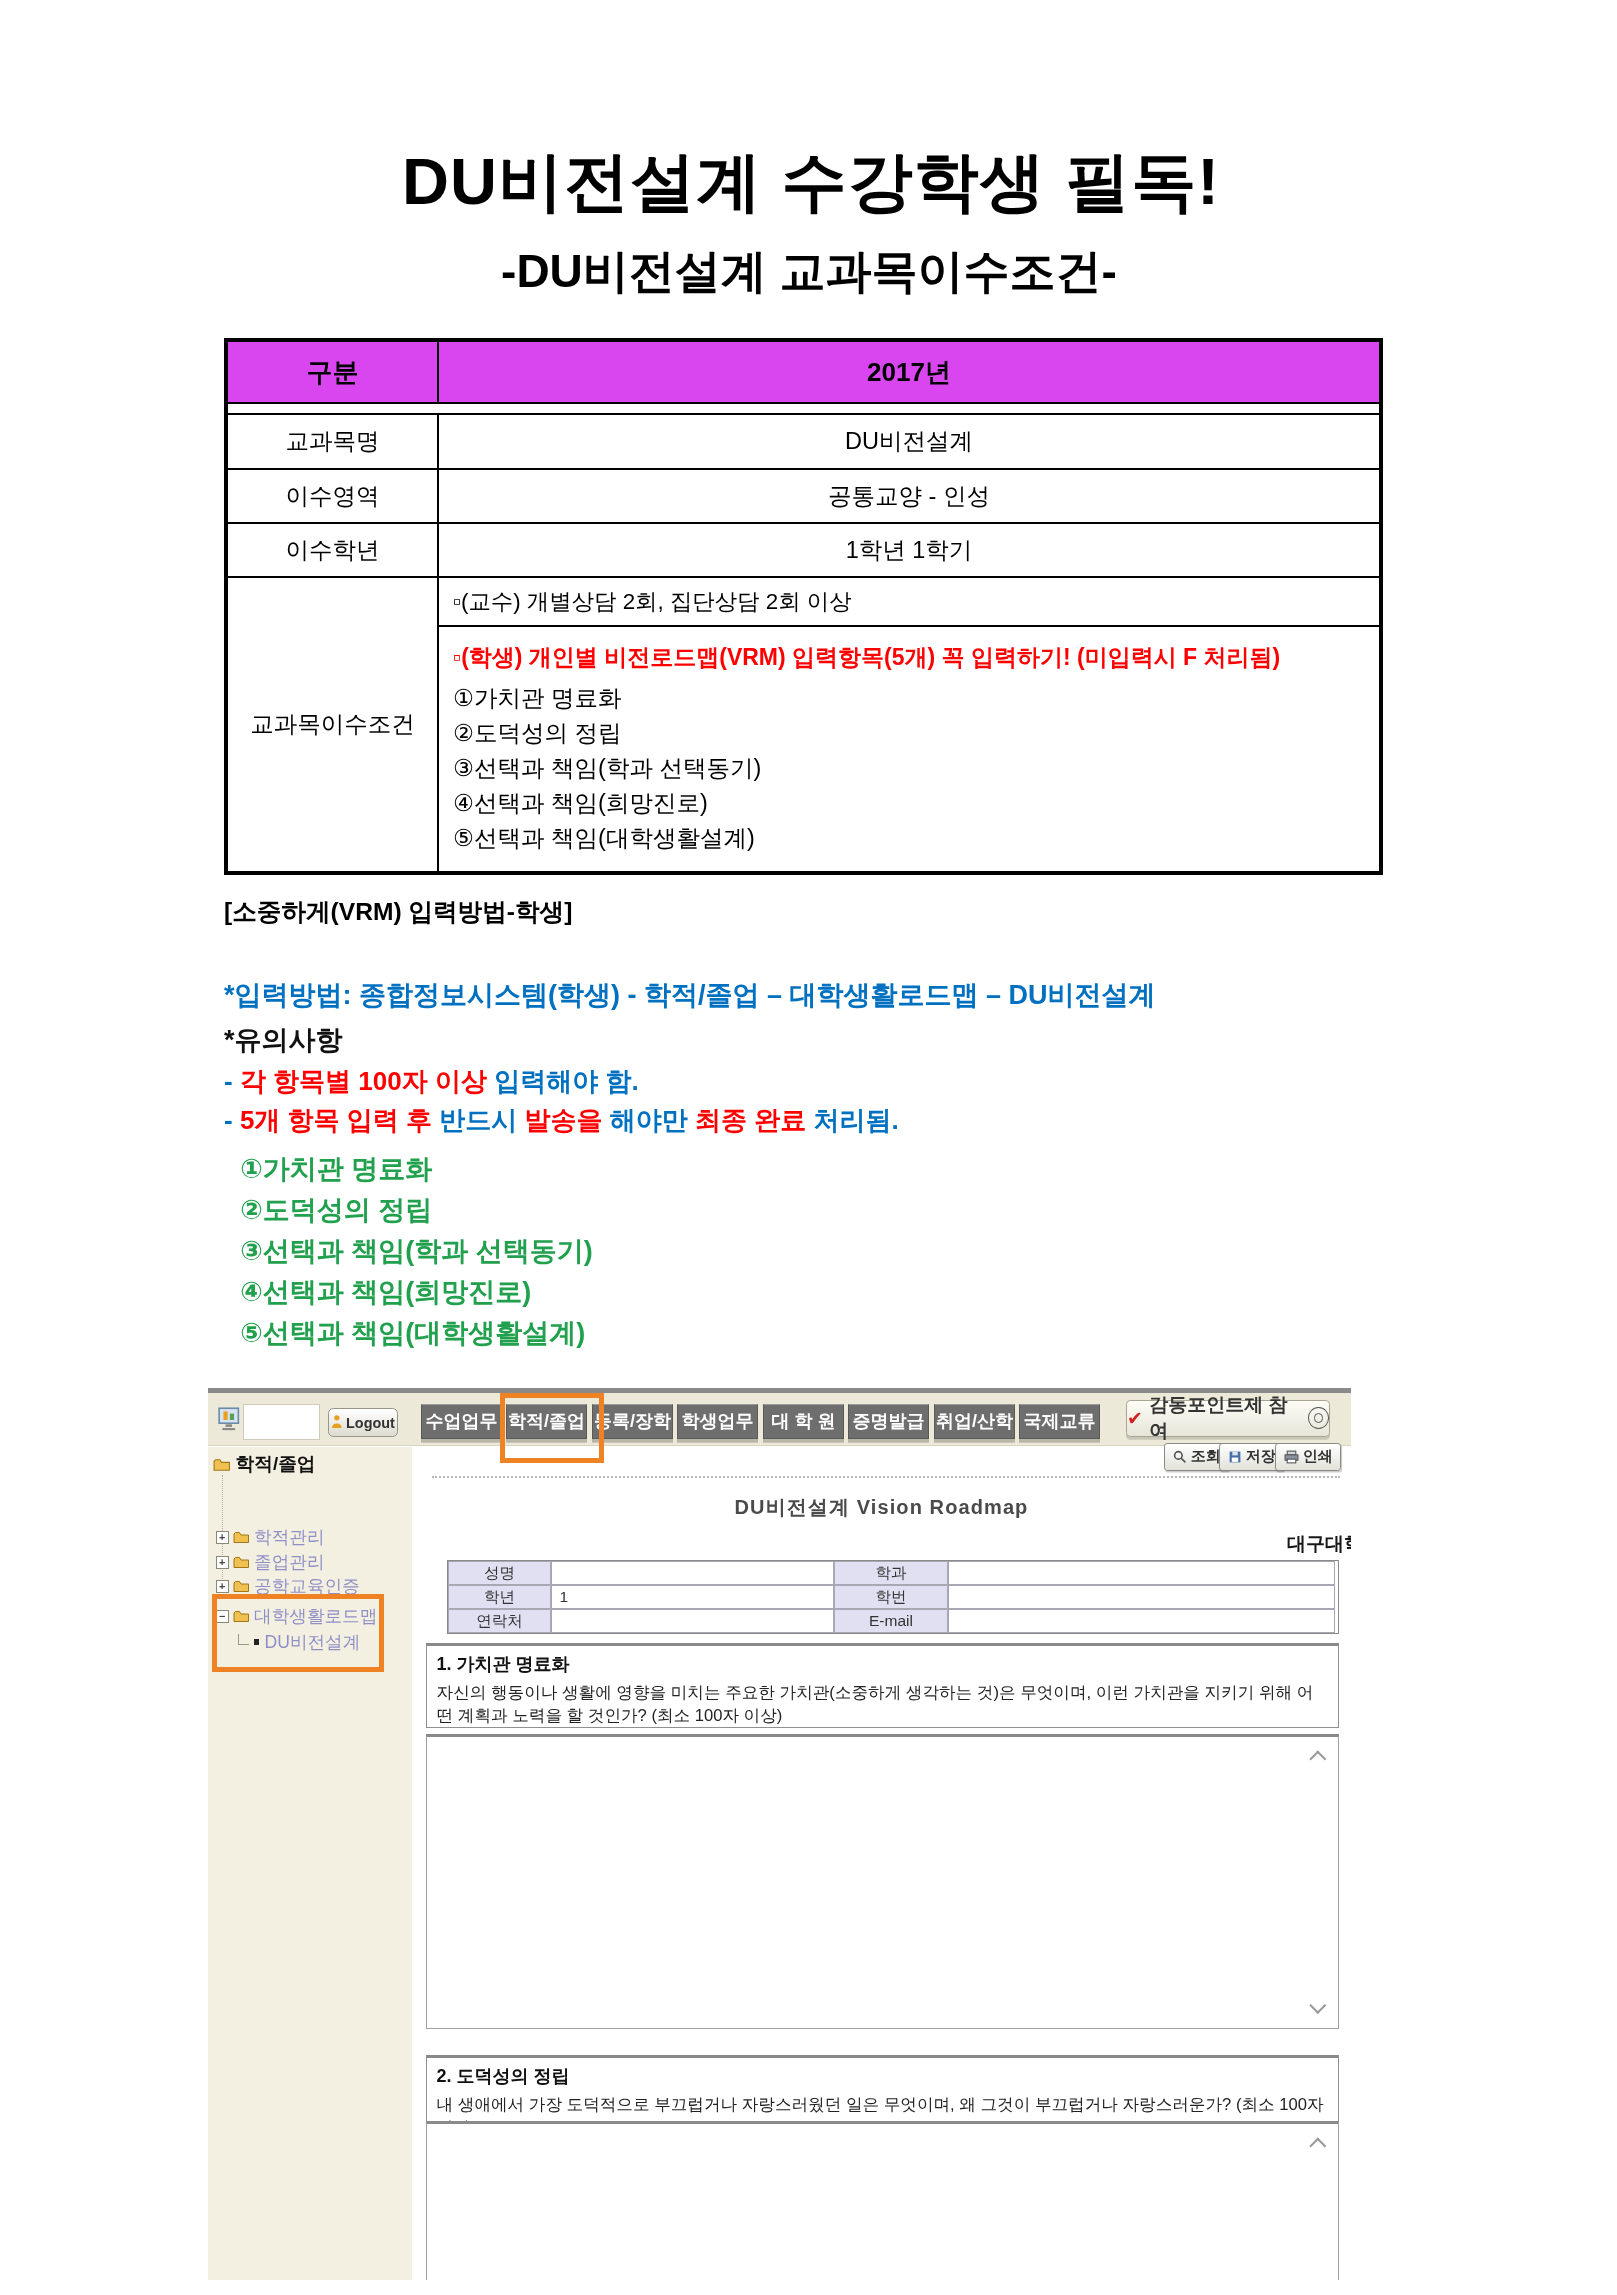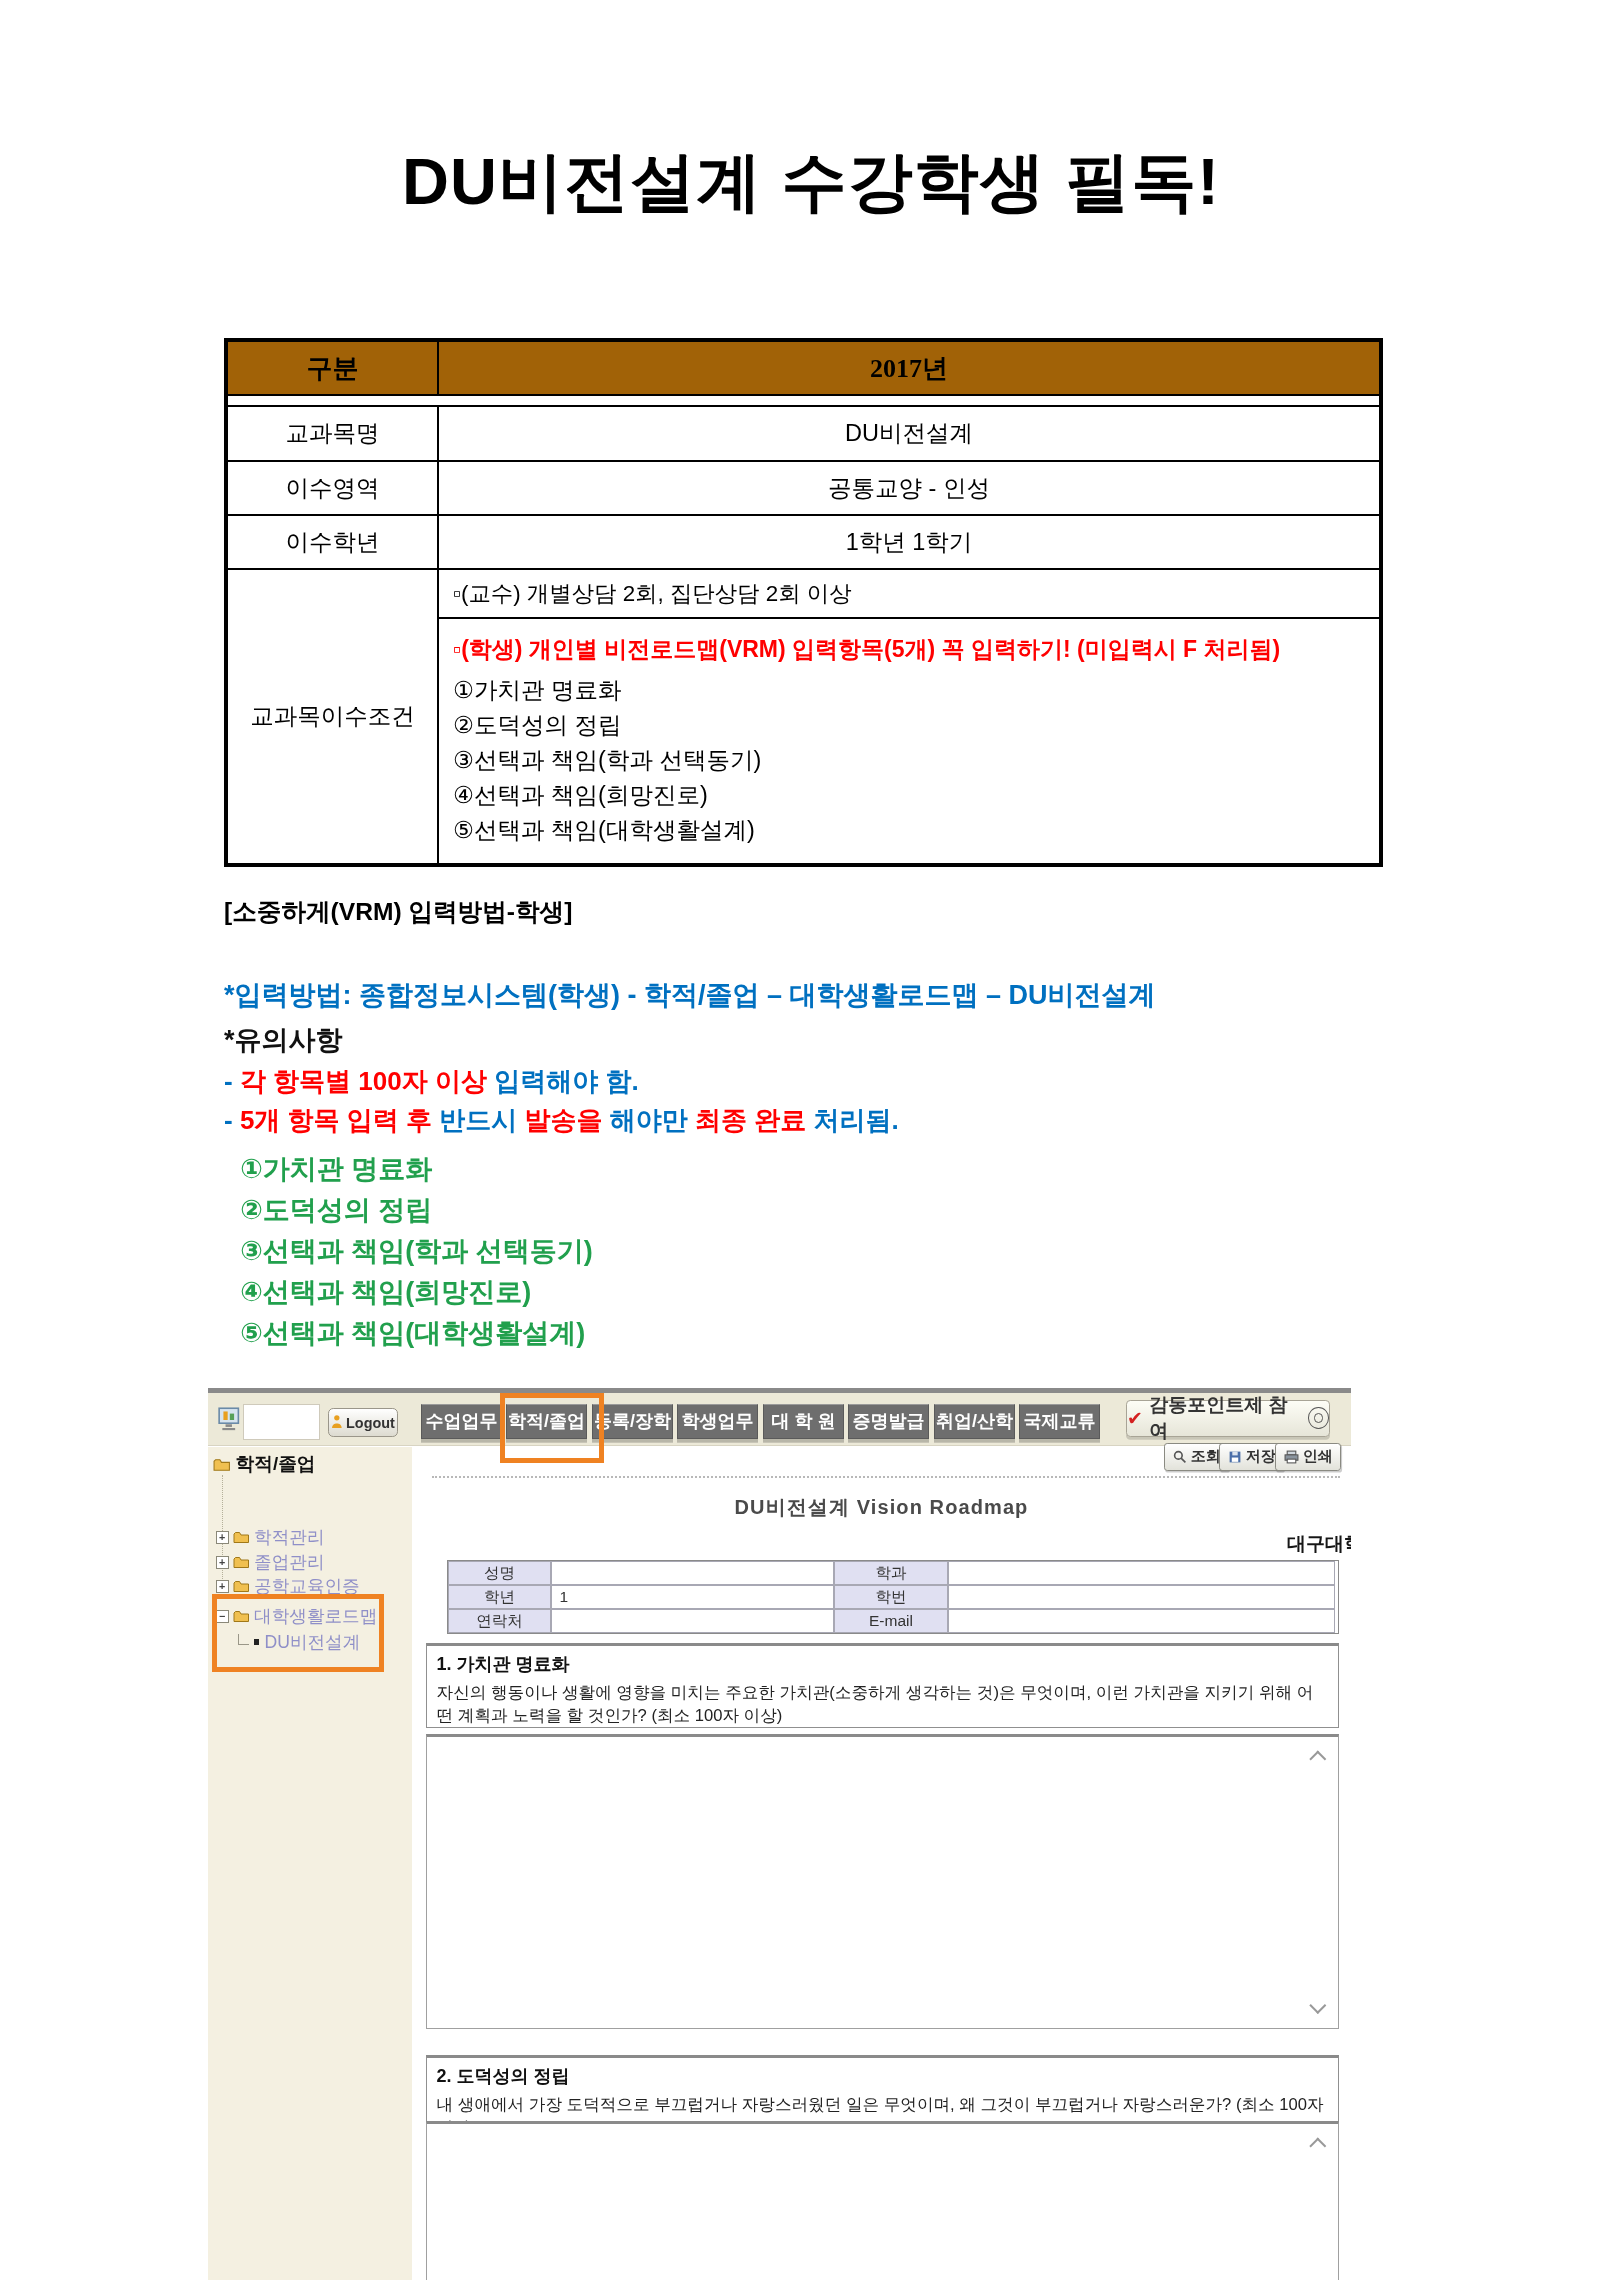--- a/index.html
+++ b/index.html
@@ -12,21 +12,21 @@
   .doc-subtitle{position:absolute;left:0;top:241px;width:1618px;margin:0;text-align:center;
              font-size:46px;font-weight:800;}
 
   
   .req-table{position:absolute;left:224px;top:338px;width:1159px;border:4.3px solid #000;
              box-sizing:border-box;background:#fff;}
   .rt-row{display:flex;box-sizing:border-box;}
   .rt-c1{width:211px;border-right:2.1px solid #000;display:flex;align-items:center;justify-content:center;
          box-sizing:border-box;font-size:23.5px;}
   .rt-c2{flex:1;display:flex;align-items:center;justify-content:center;font-size:23.5px;box-sizing:border-box;}
-  .rt-head{height:52px;background:#a16207;font-family:Liberation Serif, serif;}
+  .rt-head{height:60px;background:#d946ef;}
   .rt-head .rt-c1,.rt-head .rt-c2{font-weight:800;font-size:26px;}
   .rt-sep{height:8.5px;border-top:2.7px solid #000;border-bottom:2.7px solid #000;}
   .bt{border-top:2.7px solid #000;}
   .rt-cond{height:295px;}
   .cond-col{flex:1;display:flex;flex-direction:column;}
   .cond-a{height:49px;border-bottom:2.7px solid #000;display:flex;align-items:center;
           padding-left:14px;font-size:22.4px;box-sizing:border-box;}
   .cond-b{flex:1;padding:15px 22px 0 14px;}
   .cond-red{color:#ff0000;font-weight:800;font-size:23px;margin-bottom:8.5px;}
   .cond-item{font-size:23.5px;line-height:35px;}
@@ -109,20 +109,21 @@
   .chev{position:absolute;right:14px;width:9.6px;height:9.6px;border-left:2.1px solid #999;border-top:2.1px solid #999;}
   .chev-up{transform:rotate(45deg);}
   .chev-down{transform:rotate(225deg);}
 </style>
 </head>
 <body>
 
 <div class="page">
 
   <h1 class="doc-title">DU비전설계 수강학생 필독!</h1>
+  <h2 class="doc-subtitle">-DU비전설계 교과목이수조건-</h2>
 
   <div class="req-table">
     <div class="rt-row rt-head">
       <div class="rt-c1">구분</div>
       <div class="rt-c2">2017년</div>
     </div>
     <div class="rt-sep"></div>
     <div class="rt-row" style="height:53px">
       <div class="rt-c1">교과목명</div>
       <div class="rt-c2">DU비전설계</div>

